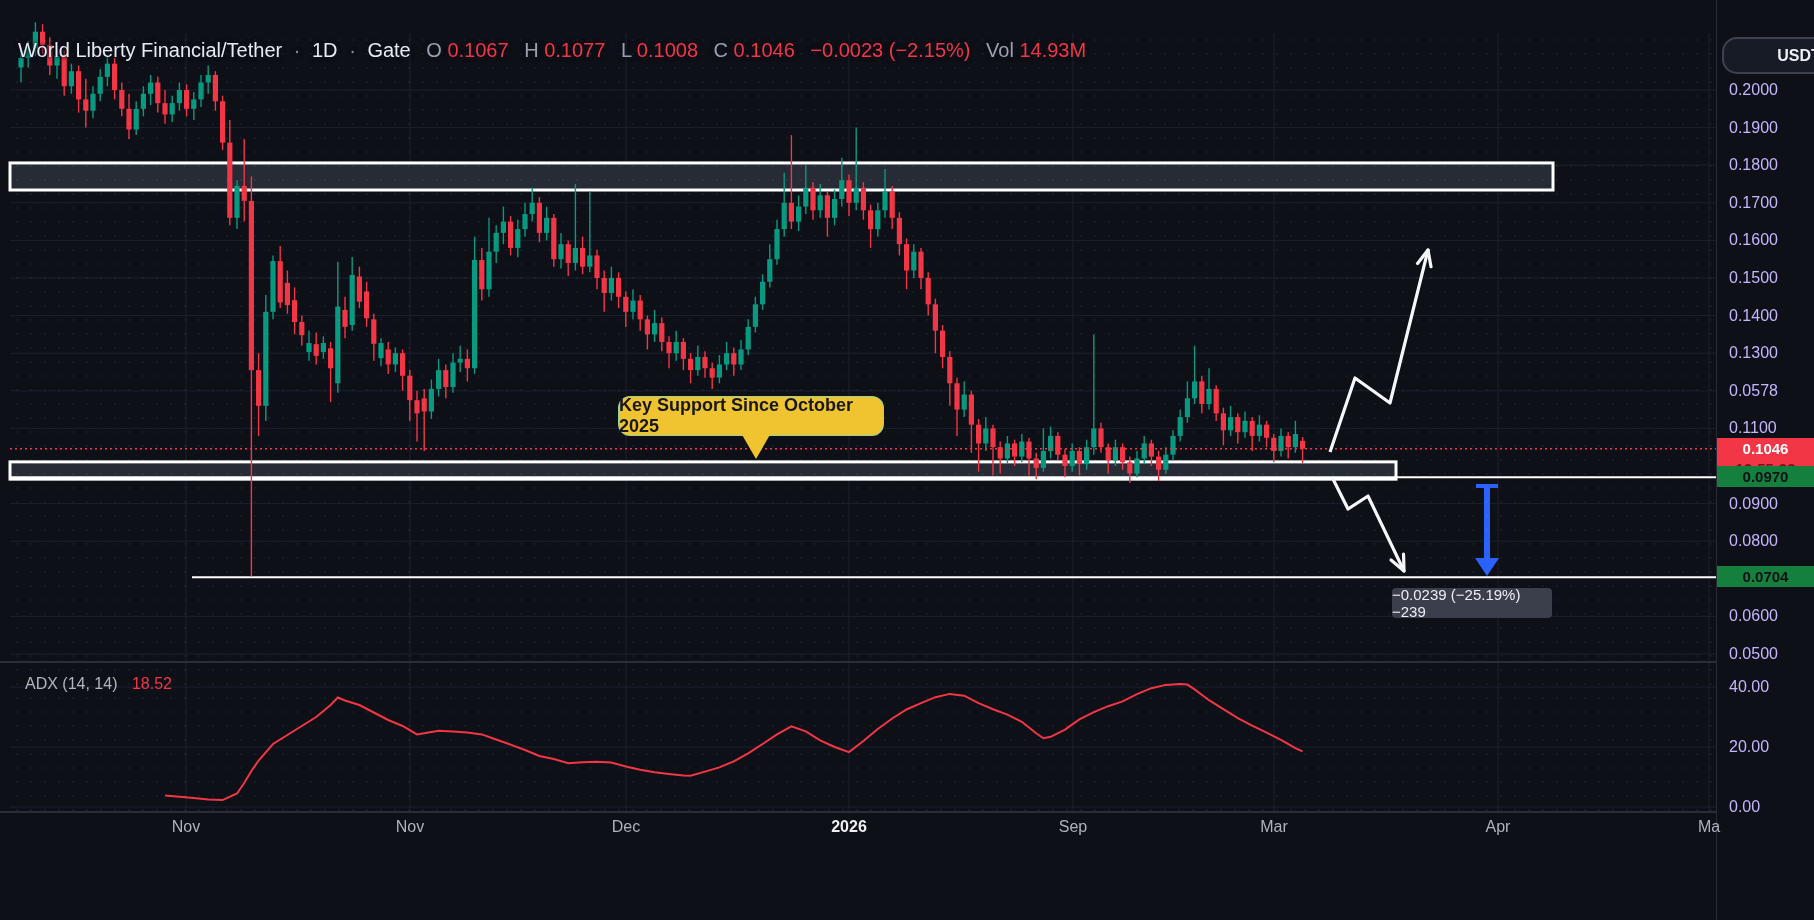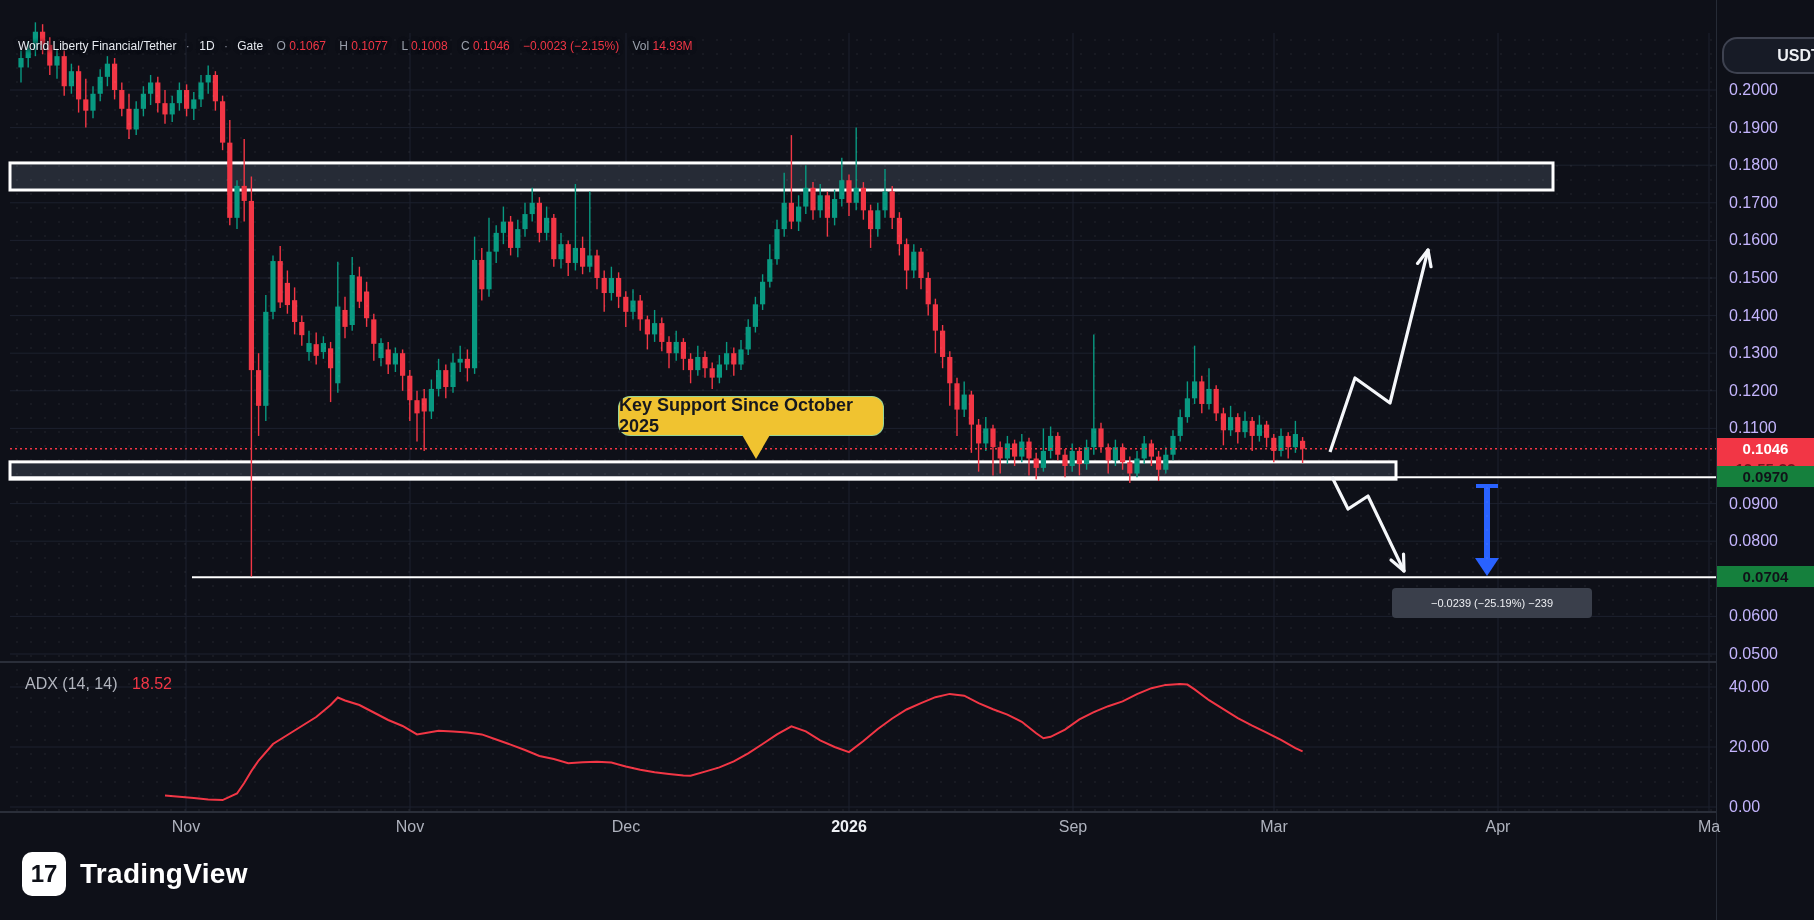--- a/index.html
+++ b/index.html
@@ -6,21 +6,21 @@
   #stage{position:relative;width:1814px;height:920px;background:#0e1018;overflow:hidden;
          font-family:"Liberation Sans",sans-serif;}
   #dots{position:absolute;left:10px;top:33px;width:1706px;height:779px;
         background-image:radial-gradient(rgba(255,255,255,0.045) 1px,transparent 1px);
         background-size:14px 14px;pointer-events:none;}
   #topbar{position:absolute;left:0;top:0;width:100%;height:33px;background:#191d28;
           border-bottom:1px solid #000;display:flex;align-items:center;}
   #topbar span{margin-left:27px;color:#f1f3f6;font-size:15px;font-weight:bold;letter-spacing:.2px;}
   #chart{position:absolute;left:0;top:0;}
   
-  #legend{position:absolute;left:18px;top:39px;font-size:12px;color:#b6bac4;white-space:nowrap;
+  #legend{position:absolute;left:18px;top:39px;font-size:20px;color:#b6bac4;white-space:nowrap;
           text-shadow:0 0 4px #0e1018,0 0 4px #0e1018;}
   #legend .sym{color:#e7eaf0;}
   #legend .red{color:#f23645;}
   #legend .sep{color:#8b909c;margin:0 6px;}
   #legend .lab{color:#9aa0ac;margin-left:10px;}
   
   #axis{position:absolute;left:1716px;top:0;width:98px;height:920px;background:#0e1018;
         border-left:1px solid #262b36;}
   .tick{position:absolute;left:12px;color:#c4b5fd;font-size:16px;transform:translateY(-50%);}
   #usdt{position:absolute;left:1722px;top:37px;width:78px;height:33px;background:#171b26;
@@ -38,22 +38,22 @@
   .tlabel{position:absolute;top:818px;transform:translateX(-50%);color:#aeb2bd;font-size:16px;}
   .tlabel.bold{color:#eef0f4;font-weight:bold;}
   
   #callout{position:absolute;left:618px;top:396px;width:264px;height:38px;background:#f0c330;
            border:1px solid rgba(80,225,235,.55);border-radius:12px;display:flex;align-items:center;
            justify-content:center;color:#16181e;font-size:18px;font-weight:bold;}
   #callout-tail{position:absolute;left:741px;top:433px;width:0;height:0;
                 border-left:15px solid transparent;border-right:15px solid transparent;
                 border-top:26px solid #f0c330;}
   
-  #measure{position:absolute;left:1392px;top:588px;width:200px;height:30px;background:#3a3f4b;
-           border-radius:4px;color:#eceef2;font-size:11px;display:flex;align-items:center;
+  #measure{position:absolute;left:1392px;top:588px;width:160px;height:30px;background:#3a3f4b;
+           border-radius:4px;color:#eceef2;font-size:15px;display:flex;align-items:center;
            justify-content:center;}
   
   #footer{position:absolute;left:22px;top:852px;display:flex;align-items:center;}
   #tv-mark{width:44px;height:44px;background:#fff;border-radius:10px;display:flex;
            align-items:center;justify-content:center;color:#0e1018;font-size:24px;font-weight:900;}
   #footer .word{margin-left:14px;color:#fff;font-size:28px;font-weight:bold;letter-spacing:.3px;}
 </style>
 </head>
 <body>
 
@@ -496,21 +496,21 @@
 
   <div id="axis">
       <span class="tick" style="top:90px">0.2000</span>
       <span class="tick" style="top:127.60000000000004px">0.1900</span>
       <span class="tick" style="top:165.20000000000007px">0.1800</span>
       <span class="tick" style="top:202.8px">0.1700</span>
       <span class="tick" style="top:240.40000000000003px">0.1600</span>
       <span class="tick" style="top:278.00000000000006px">0.1500</span>
       <span class="tick" style="top:315.6px">0.1400</span>
       <span class="tick" style="top:353.20000000000005px">0.1300</span>
-      <span class="tick" style="top:390.80000000000007px">0.1200</span>
+      <span class="tick" style="top:390.80000000000007px">0.0578</span>
       <span class="tick" style="top:428.40000000000003px">0.1100</span>
       <span class="tick" style="top:503.6000000000001px">0.0900</span>
       <span class="tick" style="top:541.2px">0.0800</span>
       <span class="tick" style="top:616.4000000000001px">0.0600</span>
       <span class="tick" style="top:654.0000000000001px">0.0500</span>
       <span class="tick" style="top:687px">40.00</span>
       <span class="tick" style="top:747px">20.00</span>
       <span class="tick" style="top:807px">0.00</span>
     </div>
   <div id="usdt">USDT</div>
@@ -534,17 +534,13 @@
       <span class="tlabel" style="left:186px">Nov</span>
       <span class="tlabel" style="left:410px">Nov</span>
       <span class="tlabel" style="left:626px">Dec</span>
       <span class="tlabel bold" style="left:849px">2026</span>
       <span class="tlabel" style="left:1073px">Sep</span>
       <span class="tlabel" style="left:1274px">Mar</span>
       <span class="tlabel" style="left:1498px">Apr</span>
       <span class="tlabel" style="left:1709px">Ma</span>
     </div>
 
-  <div id="footer">
-    <div id="tv-mark">17</div>
-    <span class="word">TradingView</span>
-  </div>
 </div>
 
 </body></html>

